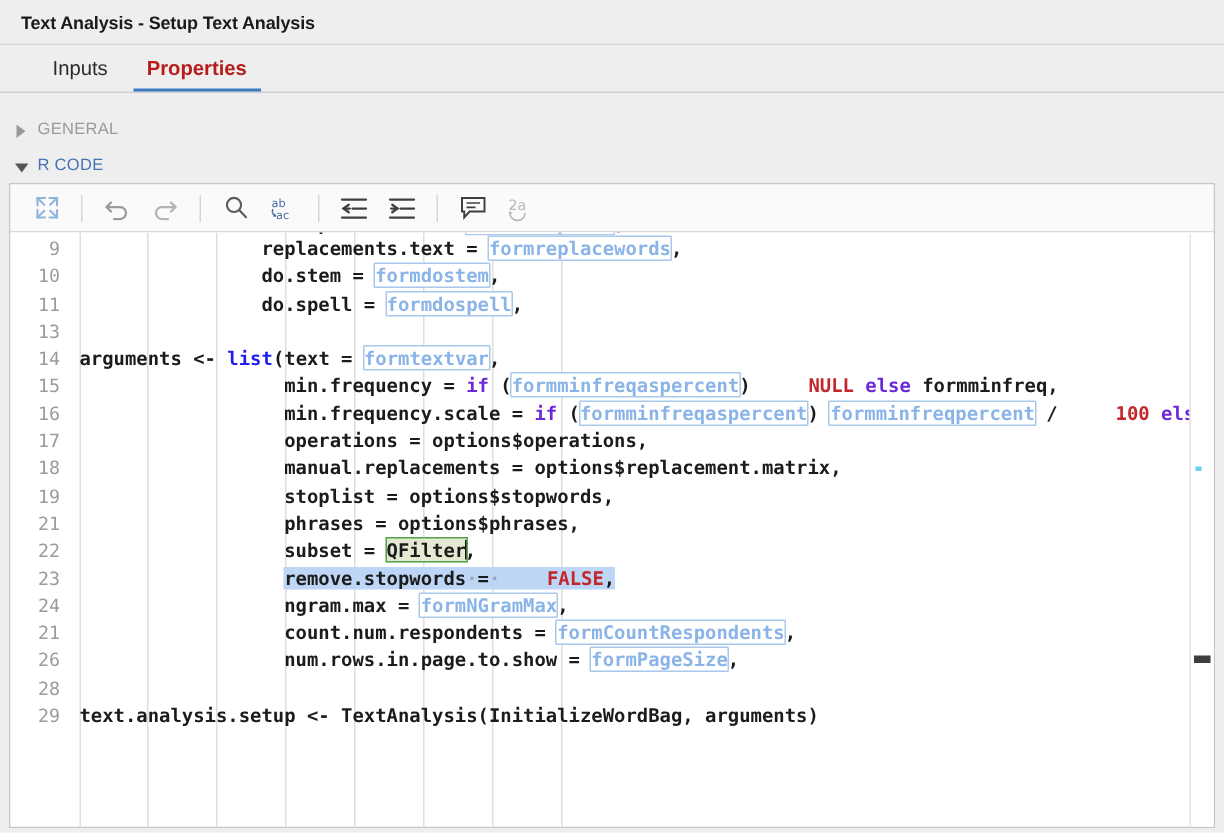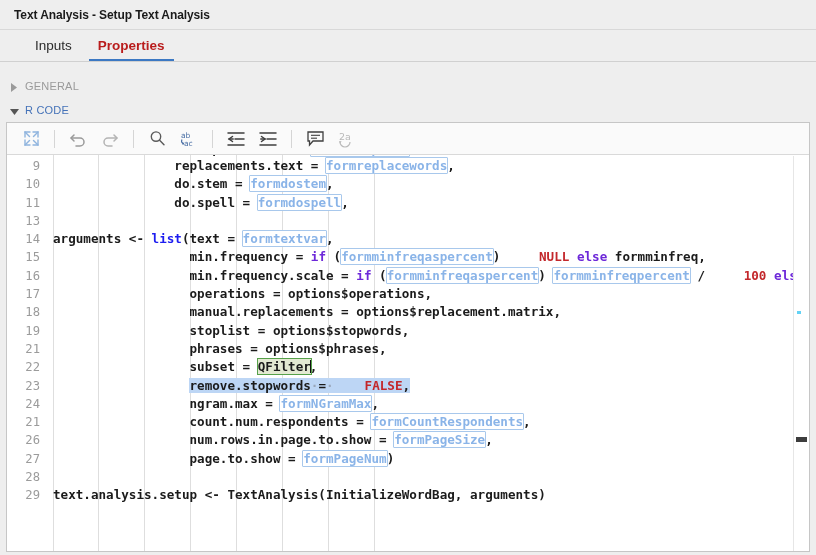--- a/index.html
+++ b/index.html
@@ -476,24 +476,20 @@
       <div class="code-row">
         <span class="gutter">21</span>
         <span class="codetext">                  count.num.respondents = <span class="tok">formCountRespondents</span>,</span>
       </div>
 
       <div class="code-row">
         <span class="gutter">26</span>
         <span class="codetext">                  num.rows.in.page.to.show = <span class="tok">formPageSize</span>,</span>
       </div>
 
-      <div class="code-row">
-        <span class="gutter">27</span>
-        <span class="codetext">                  page.to.show = <span class="tok">formPageNum</span>)</span>
-      </div>
 
       <div class="code-row">
         <span class="gutter">28</span>
         <span class="codetext"></span>
       </div>
 
       <div class="code-row">
         <span class="gutter">29</span>
         <span class="codetext">text.analysis.setup &lt;- TextAnalysis(InitializeWordBag, arguments)</span>
       </div>

